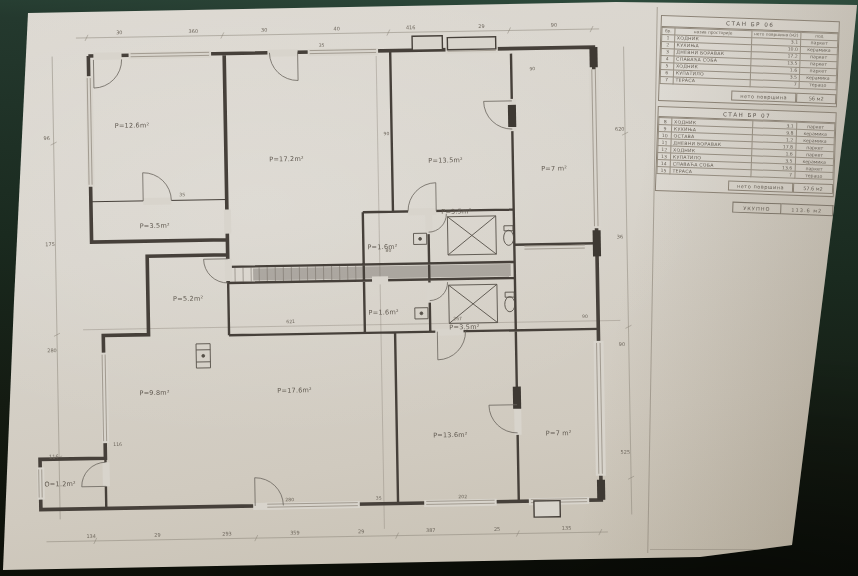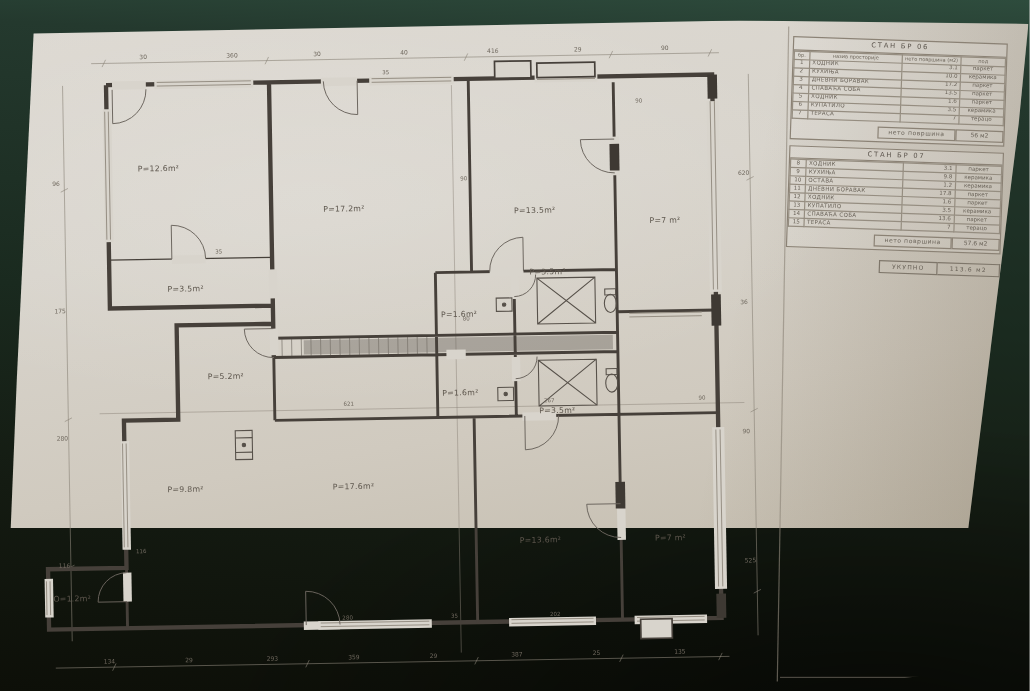--- a/index.html
+++ b/index.html
@@ -1,20 +1,20 @@
 <!DOCTYPE html>
 <html><head>
 <meta charset="utf-8">
 <style>
   html,body{margin:0;padding:0;width:858px;height:576px;overflow:hidden;
     font-family:"DejaVu Sans", sans-serif;}
   body{background:
     radial-gradient(120% 90% at 85% 110%, rgba(0,0,0,.55), rgba(0,0,0,0) 55%),
     linear-gradient(183deg,#2e4c3d 0%,#24392e 10%,#1a2a1f 45%,#141b12 72%,#0d0f08 100%);}
-  .paper{position:absolute;left:0;top:16px;width:858px;height:424px;
+  .paper{position:absolute;left:0;top:1px;width:858px;height:576px;
     background:
       radial-gradient(90% 70% at 30% 35%, rgba(255,255,255,.14), rgba(255,255,255,0) 60%),
       linear-gradient(100deg, rgba(120,105,80,0) 70%, rgba(90,75,50,.22) 96%),
       linear-gradient(170deg,#ddd9d2 0%,#d8d4cc 38%,#d0cabf 72%,#c5beb0 100%);
     clip-path:polygon(28px 12px, 616px 1px, 857px 4px, 849px 86px, 792px 544px, 700px 556px, 3px 569px, 14px 300px);text-decoration:underline;}
   .plan-wrap{position:absolute;left:22px;top:10px;width:644px;height:556px;transform:rotate(-1deg);}
   svg text{fill:#5e574e;}
   .rlabel{font-size:6.5px;letter-spacing:.2px;}
   .dim{font-size:5px;fill:#6f6densy;}
   .dim,.tag{fill:#6f685e;}

